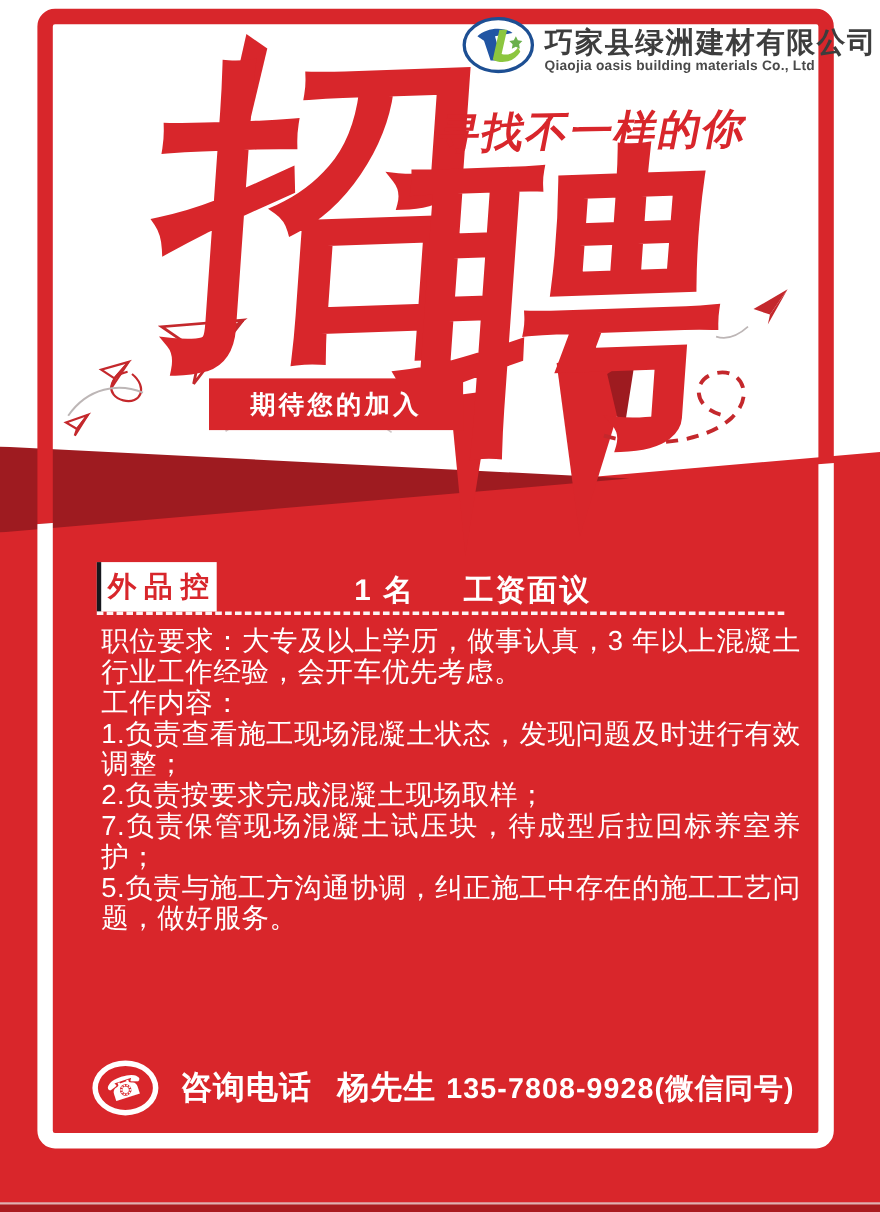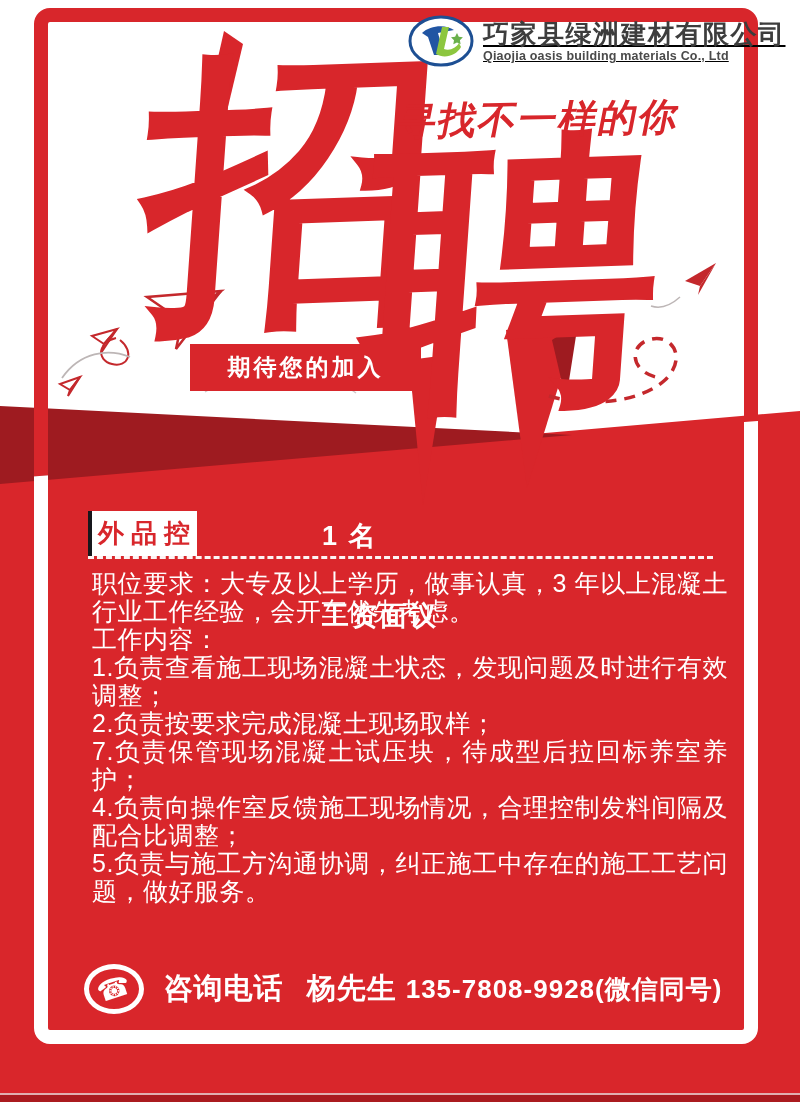--- a/index.html
+++ b/index.html
@@ -20,21 +20,21 @@
   .frame { position:absolute; left:34px; top:8px; width:724px; height:1036px;
     border:14px solid #d8262b; border-radius:16px; z-index:4; pointer-events:none; }
   .frame.white { border-color:#ffffff;
     clip-path:polygon(-60px 473px, 840px 404px, 840px 1200px, -60px 1200px); }
   .frame.red {
     clip-path:polygon(-60px -60px, 840px -60px, 840px 404px, -60px 473px); }
 
   .deco { position:absolute; inset:0; z-index:5; pointer-events:none; }
 
   
-  .logo-wrap { position:absolute; left:408px; top:15px; z-index:7; display:flex; align-items:center;text-decoration:underline; }
+  .logo-wrap { position:absolute; left:420px; top:15px; z-index:7; display:flex; align-items:flex-end; }
   .logo-svg { width:66px; height:52px; }
   .company { margin-left:9px; }
   .company-cn { font-size:26px; font-weight:700; color:#3d3d3d; letter-spacing:1.5px; line-height:30px; }
   .company-en { font-size:12.5px; font-weight:700; color:#4a4a4a; letter-spacing:.2px; }
 
   
   .slogan { position:absolute; left:399px; top:94px; z-index:7; color:#d8262b;
     font-size:38px; font-weight:800; letter-spacing:2px; transform:skewX(-12deg) rotate(-1deg); }
   .zhao { position:absolute; left:146px; top:38px; z-index:6; color:#d8262b;
     font-size:292px; line-height:1.05; font-weight:900; transform:skewX(-6deg) rotate(-2deg); }
@@ -43,21 +43,21 @@
   .join-banner { position:absolute; left:190px; top:344px; width:231px; height:47px; z-index:7;
     background:#d8262b; color:#fff; font-size:23px; font-weight:800; letter-spacing:3px;
     display:flex; align-items:center; justify-content:center; }
 
   
   .pos-box { position:absolute; left:88px; top:511px; width:109px; height:45px; z-index:7;
     background:#ffffff; border-left:4px solid #17171c; color:#d8262b;
     font-size:26px; font-weight:800; letter-spacing:7px; display:flex; align-items:center; justify-content:center;
     padding-left:6px; }
   .pos-meta { position:absolute; left:322px; top:518px; z-index:7; color:#fff; display:flex; gap:44px;
-    font-size:27px; font-weight:800; letter-spacing:2px;flex-direction:column; }
+    font-size:27px; font-weight:800; letter-spacing:2px; }
   .dash-line { position:absolute; left:88px; top:556px; width:625px; z-index:7;
     border-top:3px dashed rgba(255,255,255,.95); }
 
   .job-body { position:absolute; left:92px; top:569px; width:636px; z-index:7; color:#ffffff;
     font-size:25px; line-height:28px; letter-spacing:.5px; text-align:justify; }
   .job-body p { margin:0; }
   .job-body ul { list-style:none; }
 
   
   .contact { position:absolute; left:48px; top:964px; width:710px; z-index:7;
@@ -143,21 +143,20 @@
   </div>
   <div class="dash-line"></div>
 
   <div class="job-body">
     <p>职位要求：大专及以上学历，做事认真，3 年以上混凝土行业工作经验，会开车优先考虑。</p>
     <p>工作内容：</p>
     <ul>
       <li>1.负责查看施工现场混凝土状态，发现问题及时进行有效调整；</li>
       <li>2.负责按要求完成混凝土现场取样；</li>
       <li>7.负责保管现场混凝土试压块，待成型后拉回标养室养护；</li>
-      <li>4.负责向操作室反馈施工现场情况，合理控制发料间隔及配合比调整；</li>
       <li>5.负责与施工方沟通协调，纠正施工中存在的施工工艺问题，做好服务。</li>
     </ul>
   </div>
 
   <div class="contact">
     <div class="phone-circle">
       <span class="phone-glyph">☎</span>
     </div>
     <div class="contact-text">
       <span>咨询电话</span>

